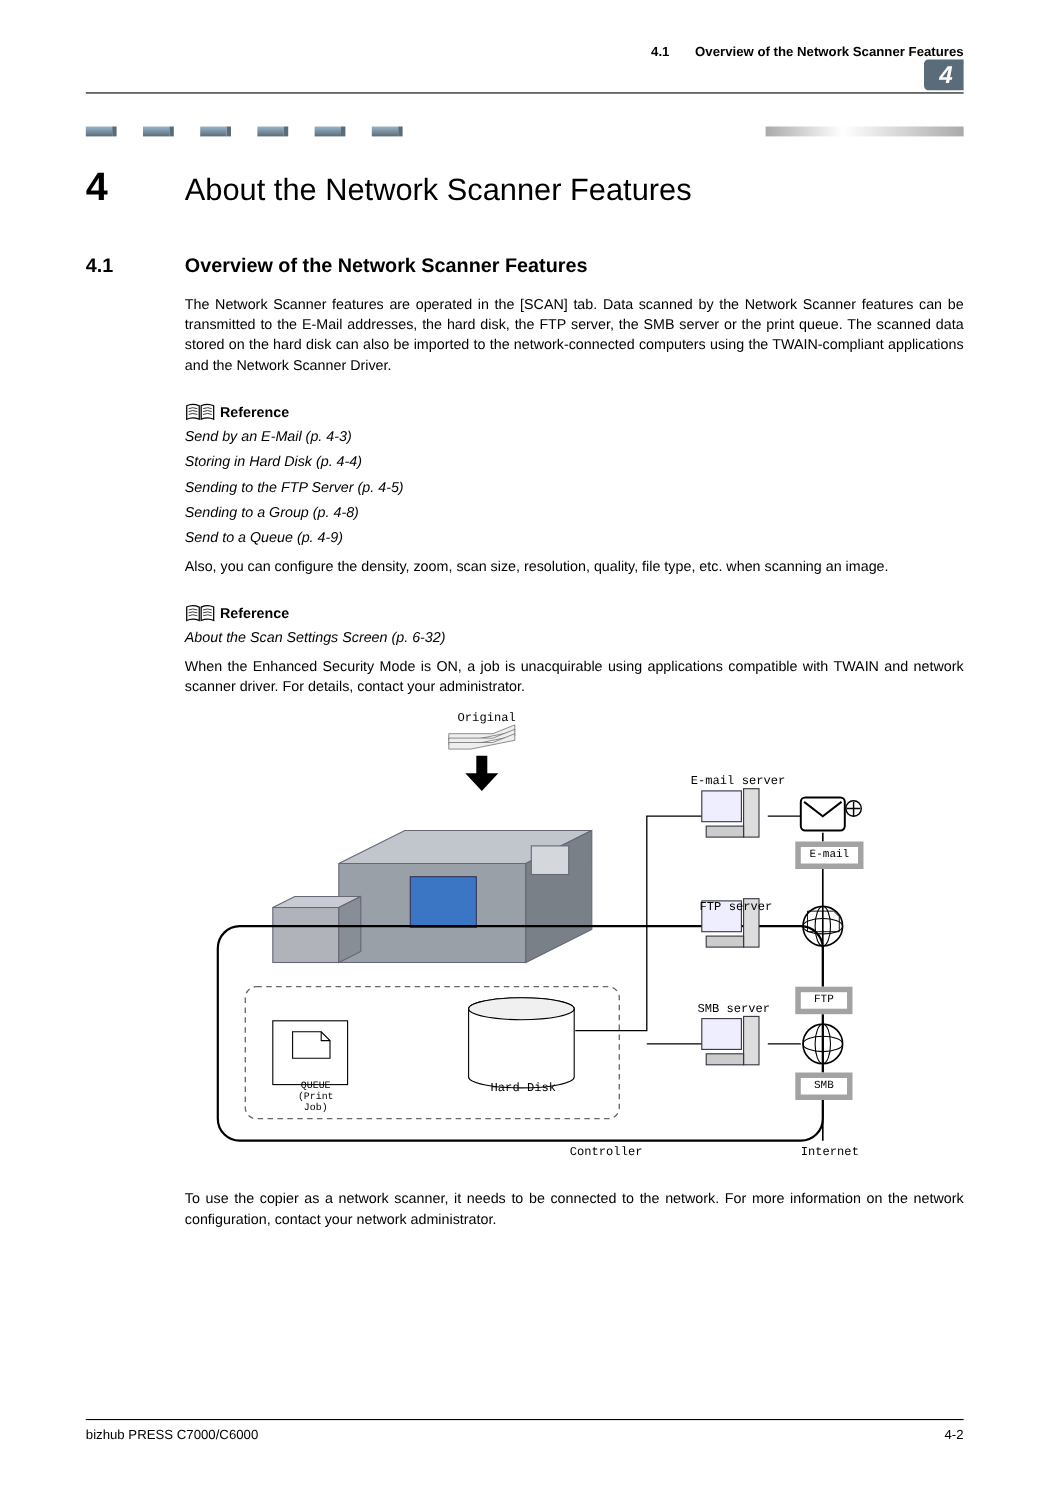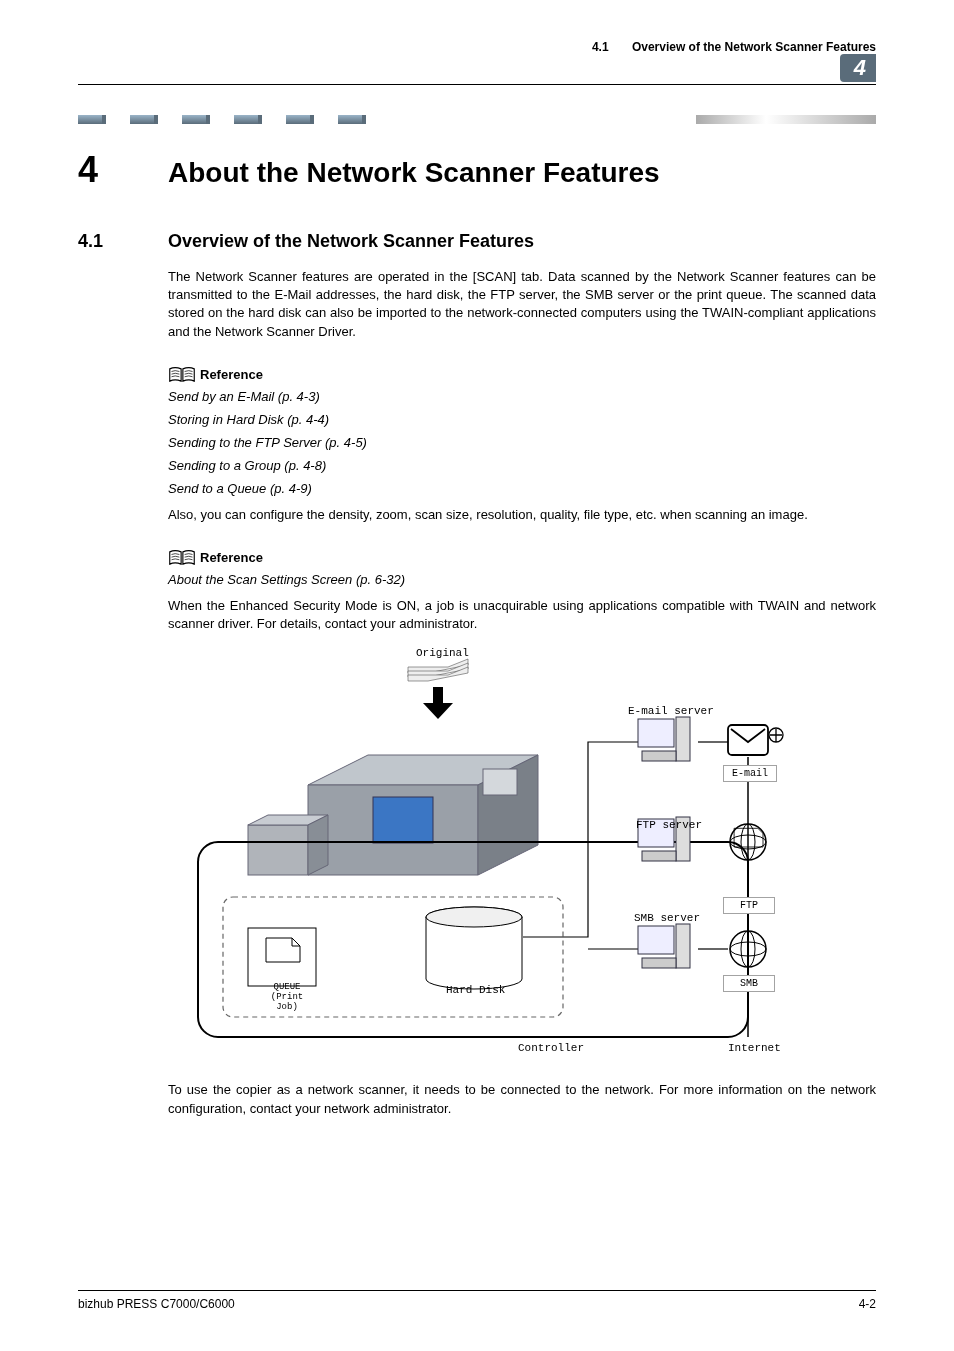--- a/index.html
+++ b/index.html
@@ -77,21 +77,21 @@
       align-items: baseline;
       margin-bottom: 40px;
     }
     .chapter-title .num {
       font-size: 36px;
       font-weight: bold;
       width: 90px;
     }
     .chapter-title .text {
       font-size: 28px;
-      font-weight: bold;
+      font-weight: normal;
     }
     .section-title {
       display: flex;
       align-items: baseline;
       margin-bottom: 16px;
     }
     .section-title .num {
       font-size: 18px;
       font-weight: bold;
       width: 90px;
@@ -149,21 +149,21 @@
       right: 78px;
       border-top: 1px solid #000;
       padding-top: 6px;
       display: flex;
       justify-content: space-between;
       font-size: 12px;
     }
     svg { display: block; }
     .endpoint-box {
       position:absolute;
-      border:1px solid #a3a3a3;
+      border:5px solid #a3a3a3;
       background:#fff;
       font-size:10px;
       display:flex;
       align-items:center;
       justify-content:center;
       padding: 2px 8px;
       min-width: 52px;
     }
   </style>
 </head>

